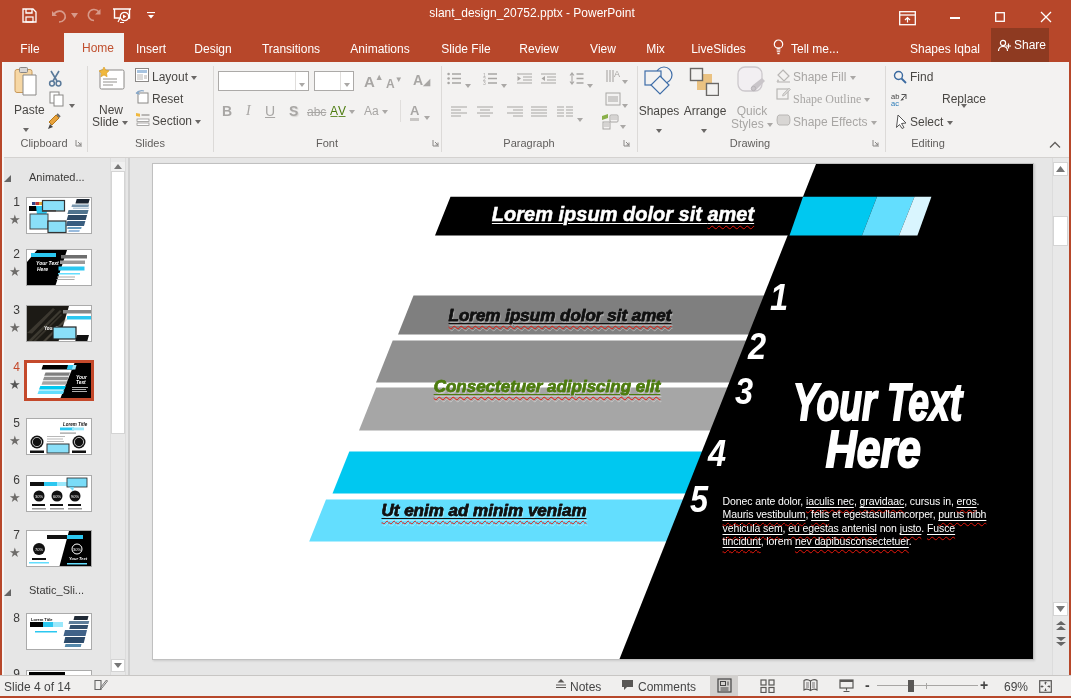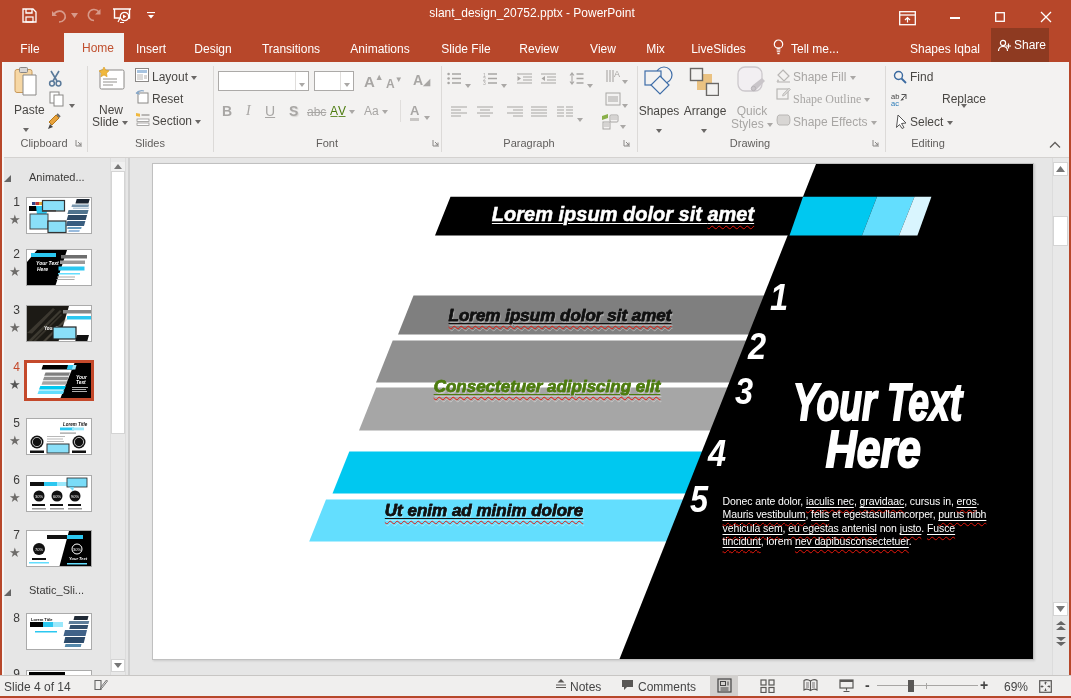--- a/index.html
+++ b/index.html
@@ -595,21 +595,21 @@
 <polygon points="663,0 880,0 880,495 466.5,495" fill="#000000"></polygon>
 <polygon points="650,32.7 724,32.7 709,71.5 636.5,71.5" fill="#00C8F0"></polygon>
 <polygon points="724,32.7 761.5,32.7 746,71.5 709,71.5" fill="#63DEFE"></polygon>
 <polygon points="761.5,32.7 778.4,32.7 764.4,71.5 746,71.5" fill="#D9F5FE"></polygon>
 <text x="724.6" y="255.5" text-anchor="middle" textLength="169" lengthAdjust="spacingAndGlyphs" font-family="Liberation Sans" font-size="51" font-weight="bold" font-style="italic" fill="#fff" stroke="#fff" stroke-width="2" paint-order="stroke">Your Text</text>
 <text x="720.3" y="303.1" text-anchor="middle" textLength="95" lengthAdjust="spacingAndGlyphs" font-family="Liberation Sans" font-size="51" font-weight="bold" font-style="italic" fill="#fff" stroke="#fff" stroke-width="2" paint-order="stroke">Here</text>
 </svg>
 <div class="stx" style="left:470px; top:38.9px; font-size:20px; color:#fff;"><span class="u">Lorem ipsum dolor sit <span class="sq">amet</span></span></div>
 <div class="stx" style="left:407px; top:142px; font-size:17px; color:#111; text-shadow:1px 2px 1px rgba(255,255,255,0.38);"><span class="u"><span class="sq">Lorem ipsum dolor sit amet</span></span></div>
 <div class="stx" style="left:394px; top:188px; font-size:17px; color:#4d7c0f; text-shadow:1px 2px 1px rgba(255,255,255,0.38);margin-top:25px;"><span class="u"><span class="sq">Consectetuer adipiscing elit</span></span></div>
-<div class="stx" style="left:331px; top:337px; font-size:17px; color:#111; text-shadow:1px 2px 1px rgba(255,255,255,0.38);"><span class="u"><span class="sq">Ut enim ad minim dolore</span></span></div>
+<div class="stx" style="left:331px; top:337px; font-size:17px; color:#111; text-shadow:1px 2px 1px rgba(255,255,255,0.38);"><span class="u"><span class="sq">Ut enim ad minim veniam</span></span></div>
 <div class="num" style="left:626px; top:112.5px;">1</div>
 <div class="num" style="left:604px; top:162.4px;">2</div>
 <div class="num" style="left:590.5px; top:207.2px;">3</div>
 <div class="num" style="left:563.5px; top:269.2px;">4</div>
 <div class="num" style="left:545.5px; top:315.1px;">5</div>
 <div class="abs" style="left:569.5px; top:331px; font-size:10.5px; line-height:13.4px; letter-spacing:-0.1px; color:#fff; white-space:nowrap;">Donec ante dolor, <span class="u"><span class="sq">iaculis nec</span></span>, <span class="u"><span class="sq">gravidaac</span></span>, cursus in, <span class="u"><span class="sq">eros</span></span>.<br>
 <span class="u"><span class="sq">Mauris vestibulum</span></span>, <span class="u"><span class="sq">felis</span></span> et egestasullamcorper, <span class="u"><span class="sq">purus nibh</span></span><br>
 <span class="u"><span class="sq">vehicula sem</span></span>, <span class="u"><span class="sq">eu egestas antenisl</span></span> non <span class="u"><span class="sq">justo</span></span>. <span class="u"><span class="sq">Fusce</span></span><br>
 <span class="u"><span class="sq">tincidunt</span></span>, lorem <span class="u"><span class="sq">nev dapibusconsectetuer</span></span>.</div>
 </div>

